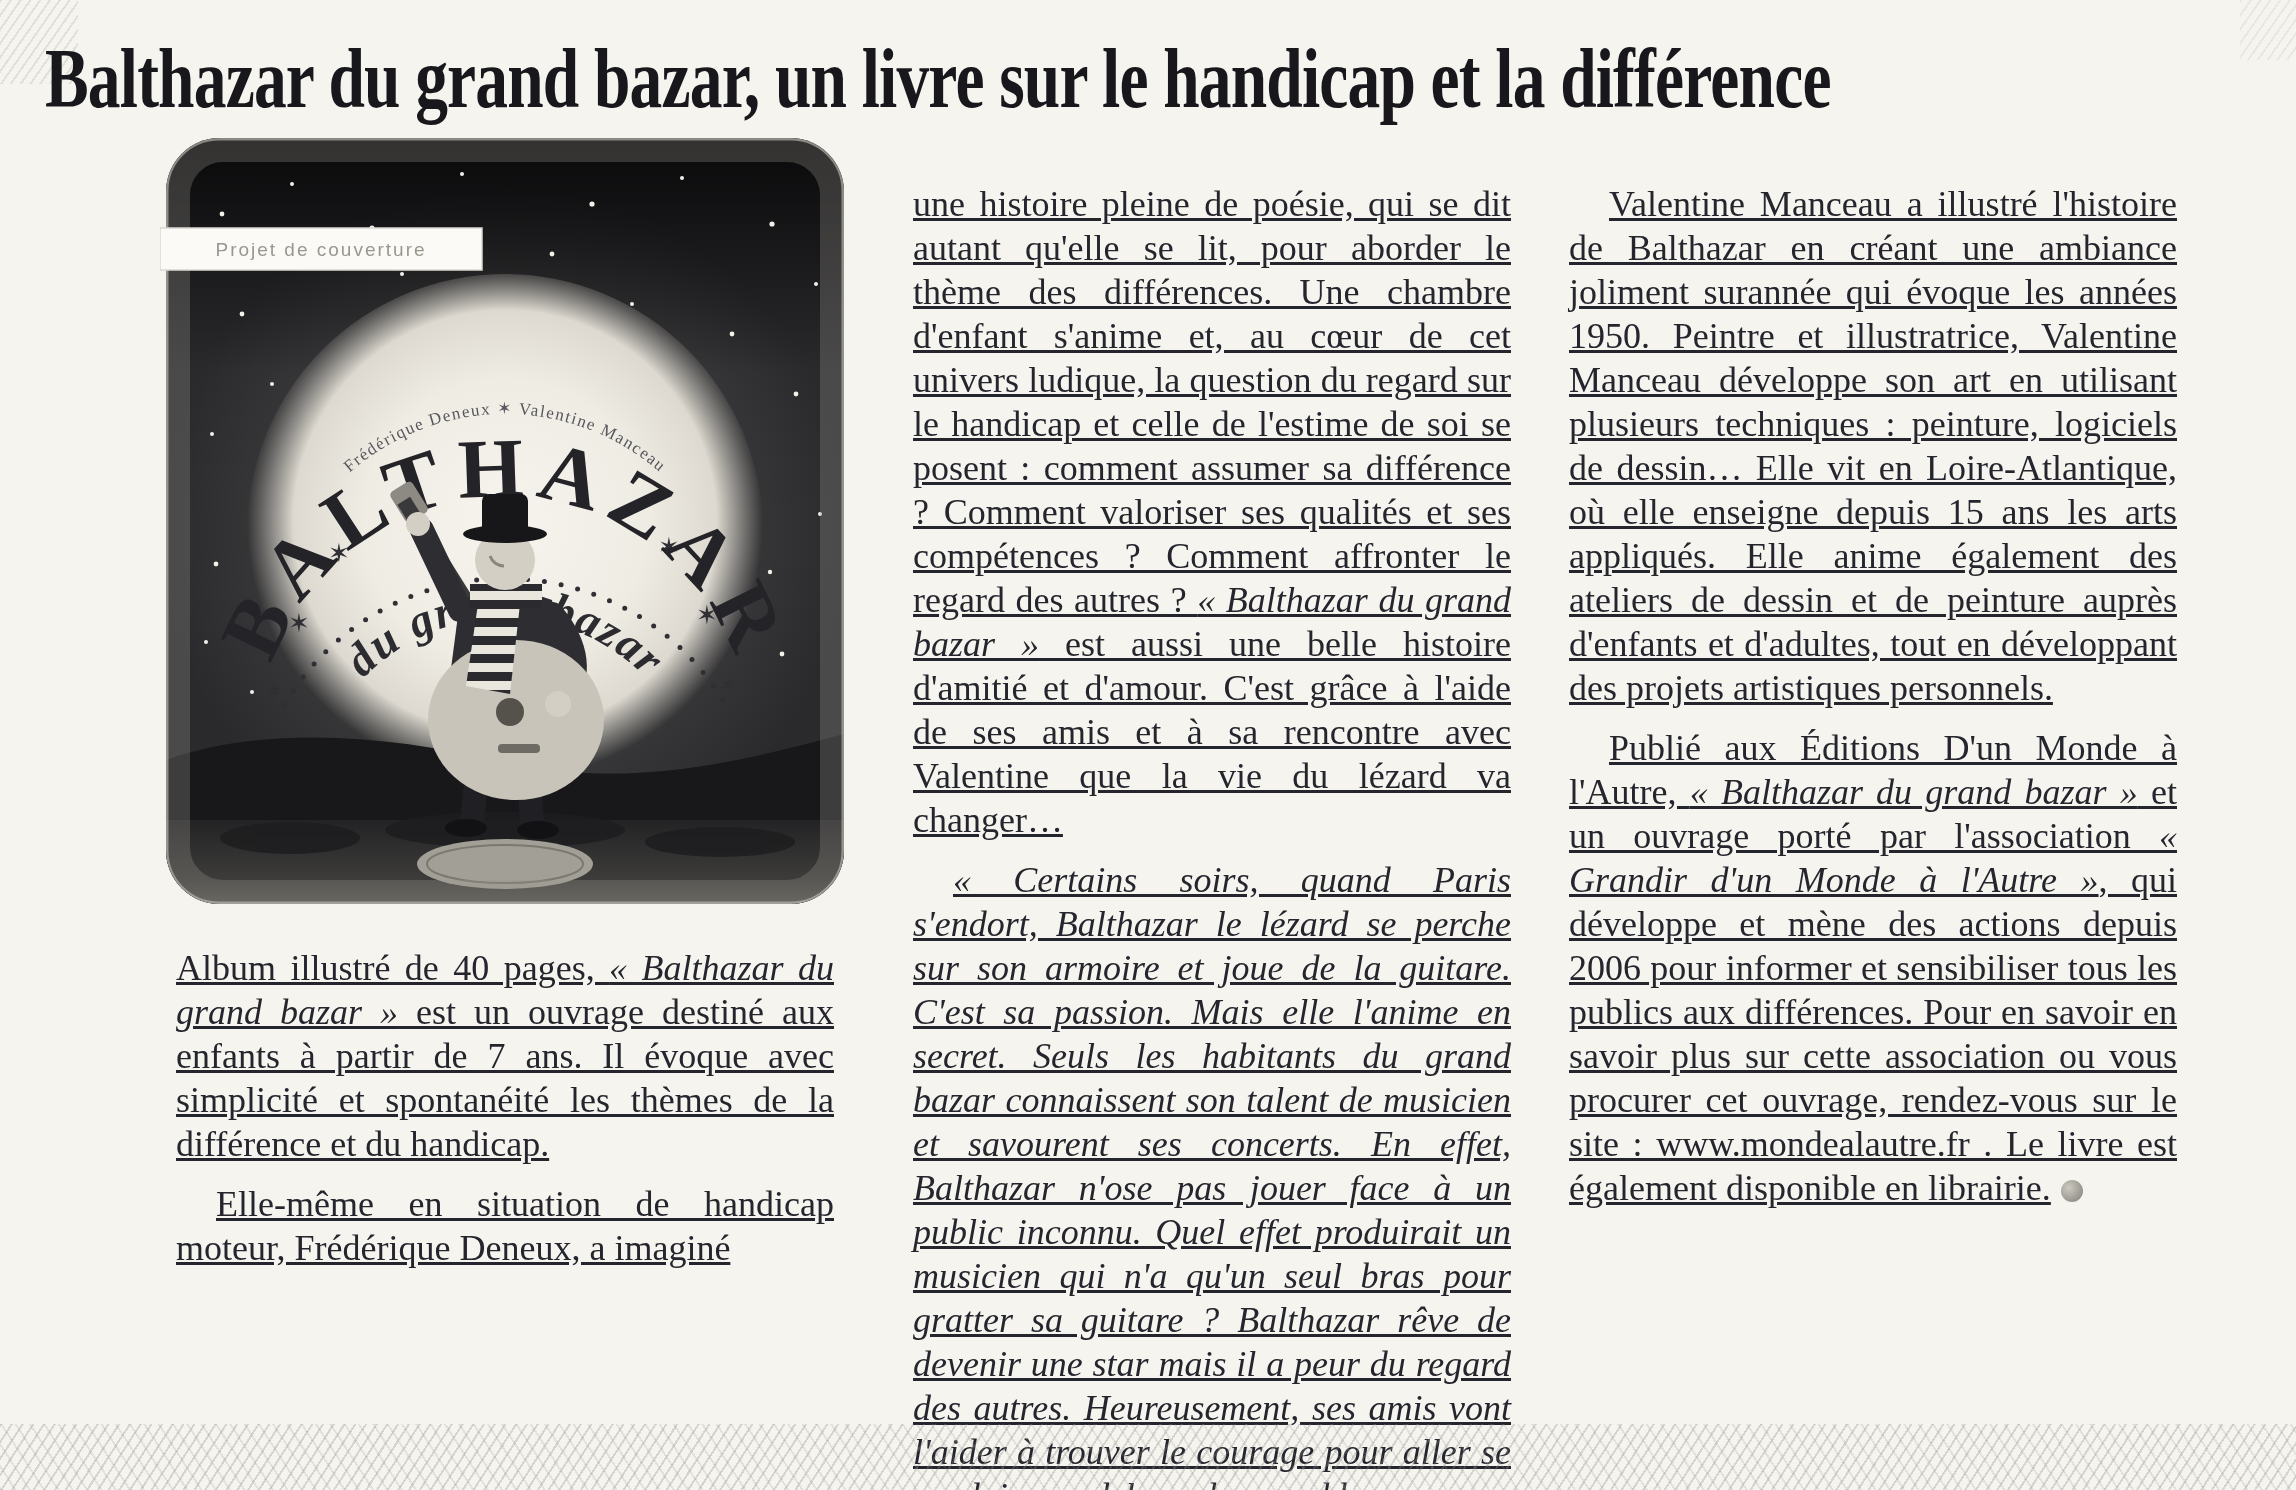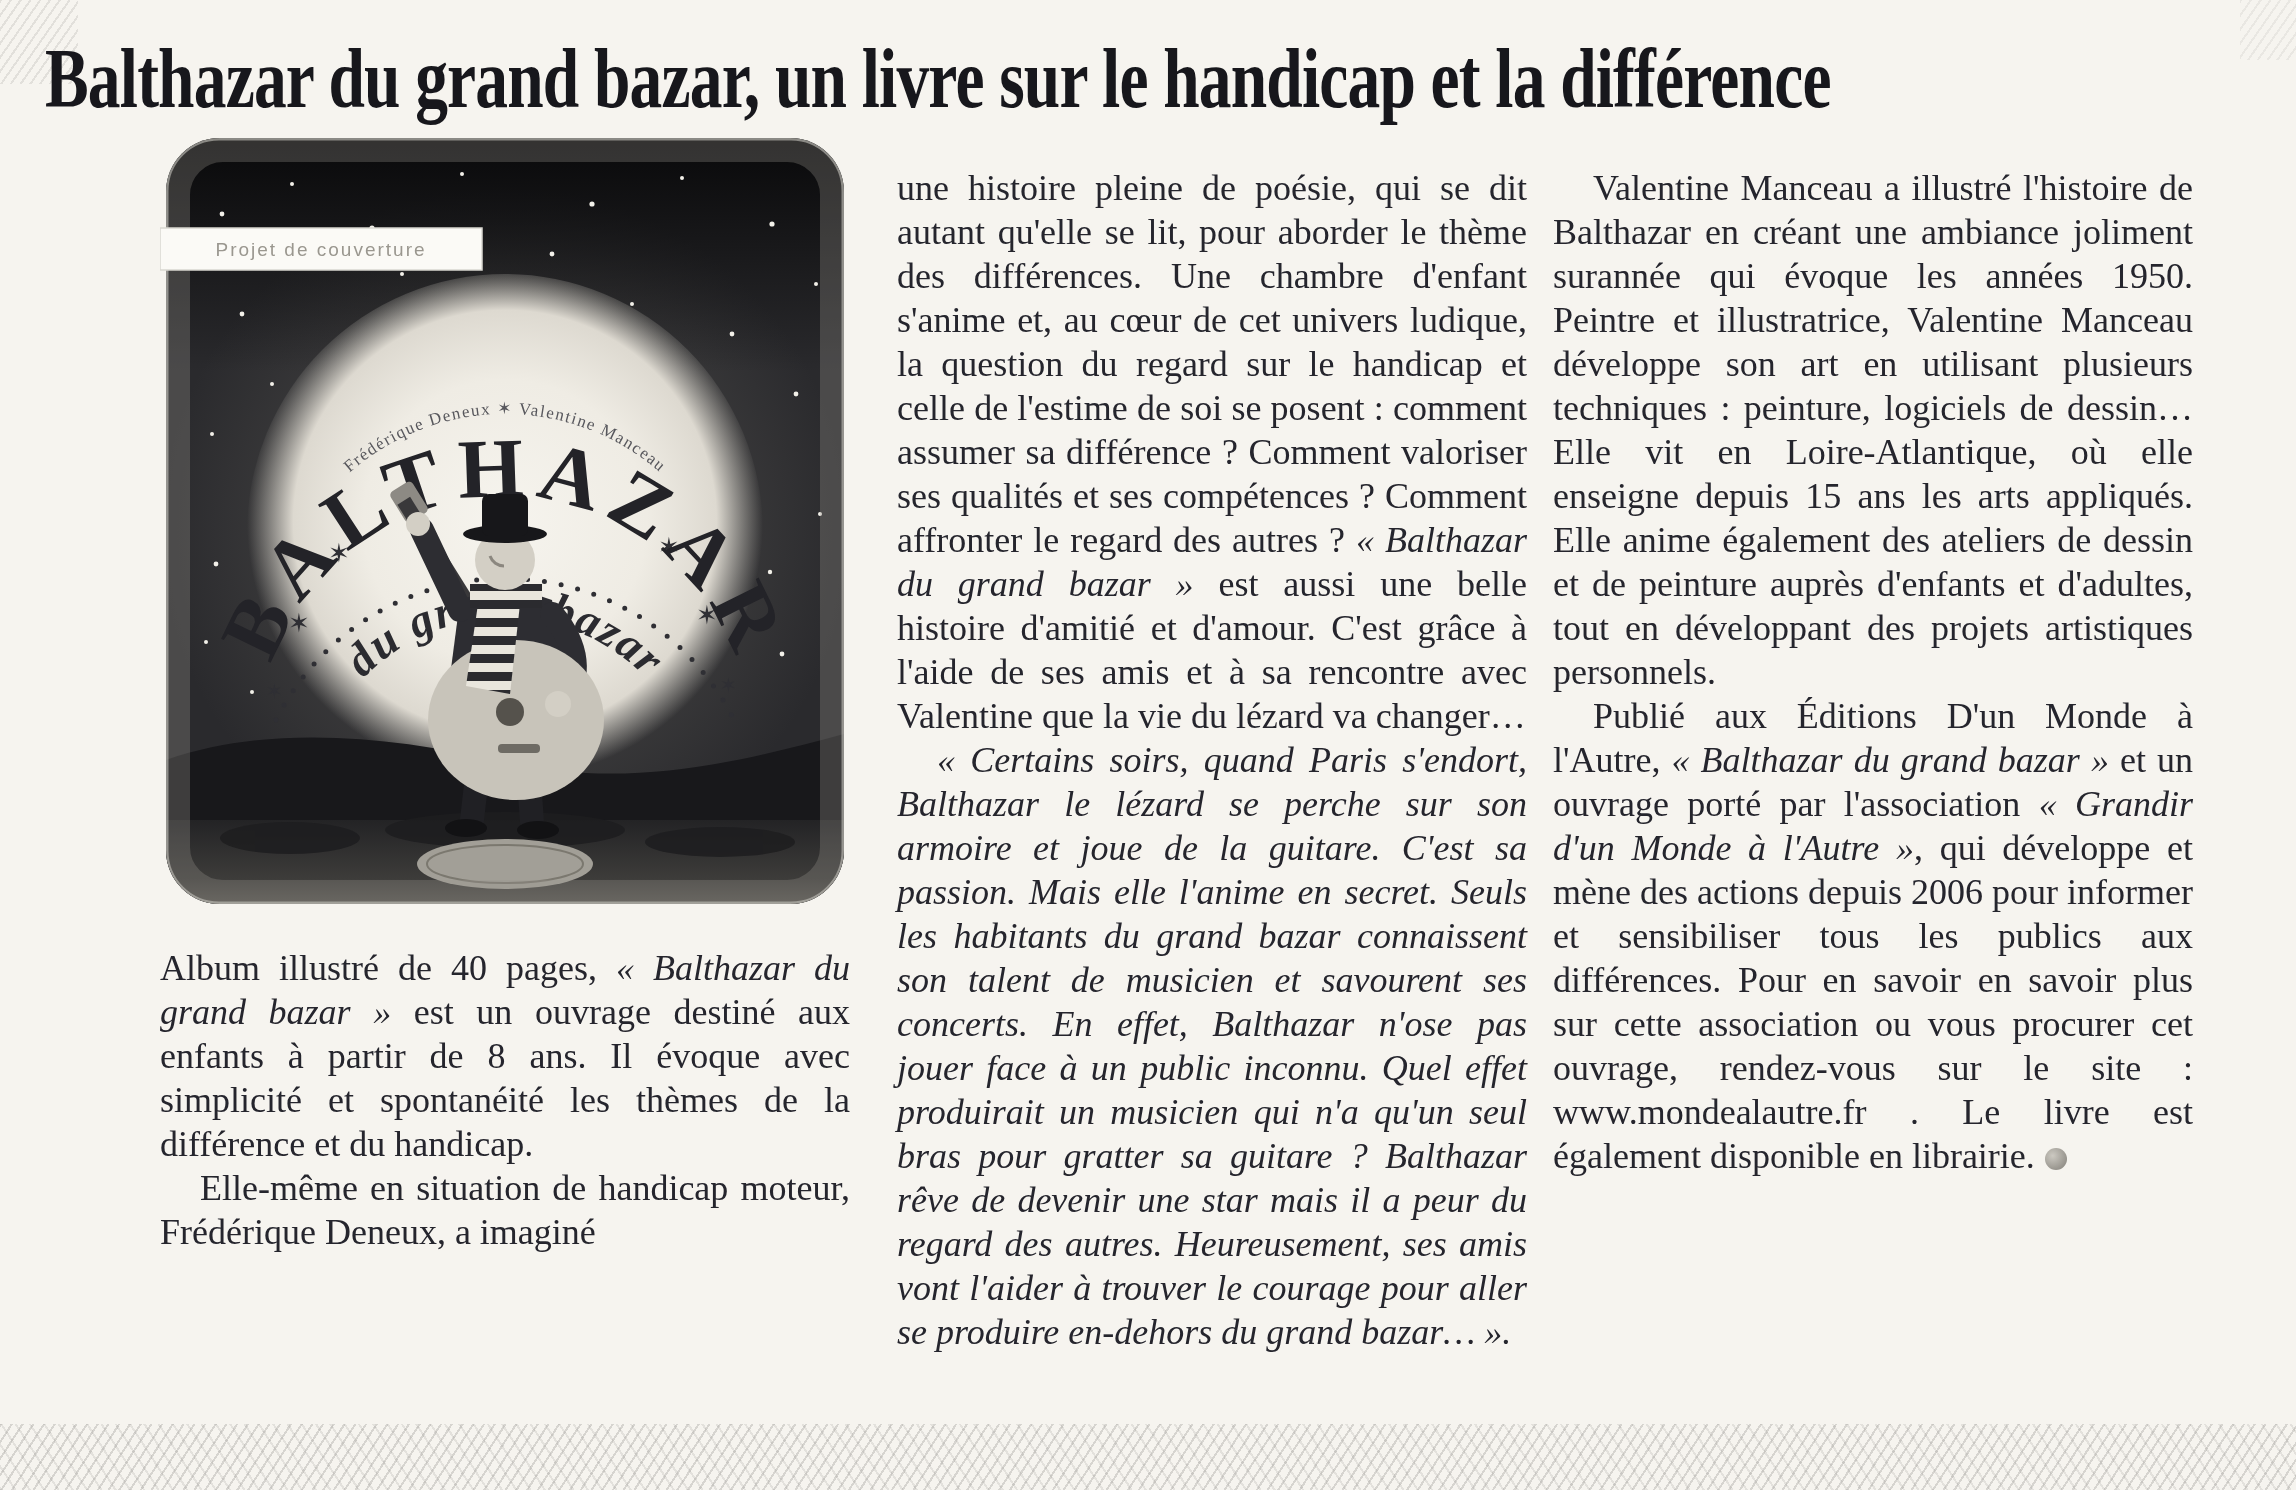--- a/index.html
+++ b/index.html
@@ -13,21 +13,21 @@
   .headline{
     position:absolute;left:45px;top:30px;margin:0;
     font-size:78px;font-weight:700;color:#17171c;
     white-space:nowrap;letter-spacing:-1px;
     transform:scale(0.84,1.08);transform-origin:left top;
   }
   .col{position:absolute;text-align:justify;font-size:36px;line-height:44px;}
   .col-left{left:160px;top:132px;width:690px;}
   .col-mid{left:897px;top:166px;width:630px;}
   .col-right{left:1553px;top:166px;width:640px;}
-  .para{margin:0;}
+  .para{margin:16px;text-decoration:underline;}
   .para.indent{text-indent:40px;}
   .para .it, .para.italic{font-style:italic;}
   .cover{width:690px;height:778px;margin:0 0 36px 0;}
   .cover svg{display:block;}
   .endmark{
     display:inline-block;width:22px;height:22px;border-radius:50%;
     background:radial-gradient(circle at 35% 35%, #cac7bf, #8f8c85 75%);
     margin-left:10px;vertical-align:-2px;opacity:.95;
   }
   .hatch{position:absolute;pointer-events:none;}
@@ -184,21 +184,21 @@
           <rect x="4" y="4" width="682" height="770" rx="55" fill="none" stroke="#c6c4be" stroke-opacity="0.6" stroke-width="9"></rect>
         </g>
 
         <g>
           <rect x="0" y="96" width="322" height="42" fill="#fbfaf6" stroke="#d9d7d1" stroke-width="1.5"></rect>
           <text x="161" y="124" text-anchor="middle" font-family="'Liberation Sans',sans-serif" font-size="19" letter-spacing="2" fill="#9a978f">Projet de couverture</text>
         </g>
       </svg>
     </div>
 
-    <p class="para"><span>Album illustré de 40 pages, </span><span class="it">« Balthazar du grand bazar »</span><span> est un ouvrage destiné aux enfants à partir de 8 ans. Il évoque avec simplicité et spontanéité les thèmes de la différence et du handicap.</span></p>
+    <p class="para"><span>Album illustré de 40 pages, </span><span class="it">« Balthazar du grand bazar »</span><span> est un ouvrage destiné aux enfants à partir de 7 ans. Il évoque avec simplicité et spontanéité les thèmes de la différence et du handicap.</span></p>
     <p class="para indent"><span>Elle-même en situation de handicap moteur, Frédérique Deneux, a imaginé</span></p>
   </div>
 
   <div class="col col-mid">
     <p class="para"><span>une histoire pleine de poésie, qui se dit autant qu'elle se lit, pour aborder le thème des différences. Une chambre d'enfant s'anime et, au cœur de cet univers ludique, la question du regard sur le handicap et celle de l'estime de soi se posent : comment assumer sa différence ? Comment valoriser ses qualités et ses compétences ? Comment affronter le regard des autres ? </span><span class="it">« Balthazar du grand bazar »</span><span> est aussi une belle histoire d'amitié et d'amour. C'est grâce à l'aide de ses amis et à sa rencontre avec Valentine que la vie du lézard va changer…</span></p>
     <p class="para indent"><span class="it">« Certains soirs, quand Paris s'endort, Balthazar le lézard se perche sur son armoire et joue de la guitare. C'est sa passion. Mais elle l'anime en secret. Seuls les habitants du grand bazar connaissent son talent de musicien et savourent ses concerts. En effet, Balthazar n'ose pas jouer face à un public inconnu. Quel effet produirait un musicien qui n'a qu'un seul bras pour gratter sa guitare ? Balthazar rêve de devenir une star mais il a peur du regard des autres. Heureusement, ses amis vont l'aider à trouver le courage pour aller se produire en-dehors du grand bazar… ».</span></p>
   </div>
 
   <div class="col col-right">
     <p class="para indent"><span>Valentine Manceau a illustré l'histoire de Balthazar en créant une ambiance joliment surannée qui évoque les années 1950. Peintre et illustratrice, Valentine Manceau développe son art en utilisant plusieurs techniques : peinture, logiciels de dessin… Elle vit en Loire-Atlantique, où elle enseigne depuis 15 ans les arts appliqués. Elle anime également des ateliers de dessin et de peinture auprès d'enfants et d'adultes, tout en développant des projets artistiques personnels.</span></p>

